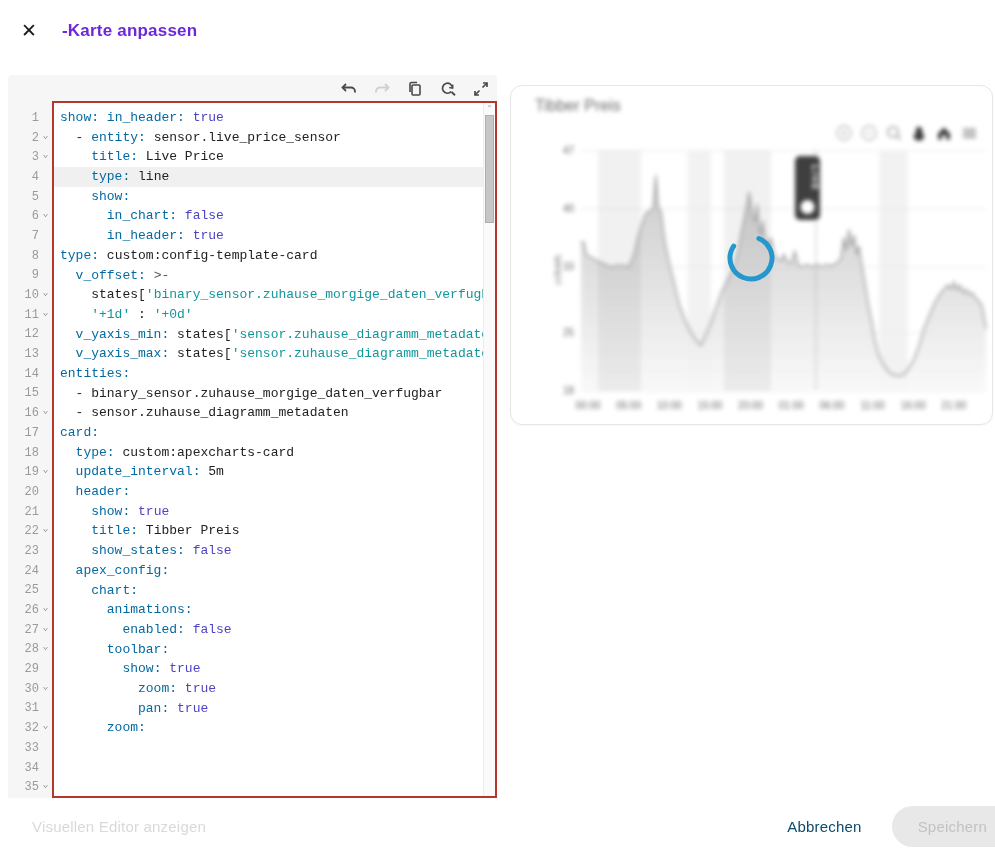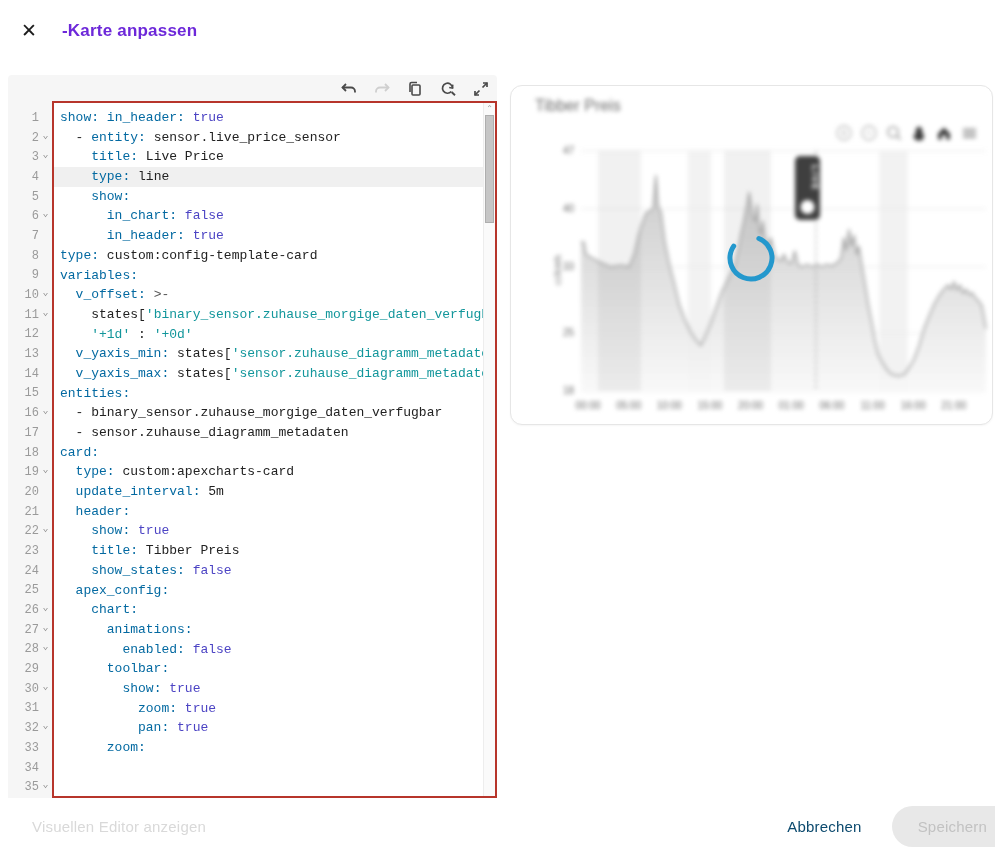--- a/index.html
+++ b/index.html
@@ -249,21 +249,20 @@
       <div class="code-wrap">
         <div class="code-col" id="code-lines">
             <div class="code-row"><span class="tk-k">show:</span><span class="tk-p"> </span><span class="tk-k">in_header:</span><span class="tk-p"> </span><span class="tk-b">true</span></div>
             <div class="code-row"><span class="tk-p">  - </span><span class="tk-k">entity:</span><span class="tk-p"> </span><span class="tk-v">sensor.live_price_sensor</span></div>
             <div class="code-row"><span class="tk-p">    </span><span class="tk-k">title:</span><span class="tk-p"> </span><span class="tk-v">Live Price</span></div>
             <div class="code-row hl"><span class="tk-p">    </span><span class="tk-k">type:</span><span class="tk-p"> </span><span class="tk-v">line</span></div>
             <div class="code-row"><span class="tk-p">    </span><span class="tk-k">show:</span></div>
             <div class="code-row"><span class="tk-p">      </span><span class="tk-k">in_chart:</span><span class="tk-p"> </span><span class="tk-b">false</span></div>
             <div class="code-row"><span class="tk-p">      </span><span class="tk-k">in_header:</span><span class="tk-p"> </span><span class="tk-b">true</span></div>
             <div class="code-row"><span class="tk-k">type:</span><span class="tk-p"> </span><span class="tk-v">custom:config-template-card</span></div>
-            <div class="code-row"><span class="tk-k">variables:</span></div>
             <div class="code-row"><span class="tk-p">  </span><span class="tk-k">v_offset:</span><span class="tk-p"> </span><span class="tk-o">&gt;-</span></div>
             <div class="code-row"><span class="tk-p">    </span><span class="tk-v">states[</span><span class="tk-s">'binary_sensor.zuhause_morgige_daten_verfugbar'</span></div>
             <div class="code-row"><span class="tk-p">    </span><span class="tk-s">'+1d'</span><span class="tk-p"> : </span><span class="tk-s">'+0d'</span></div>
             <div class="code-row"><span class="tk-p">  </span><span class="tk-k">v_yaxis_min:</span><span class="tk-p"> </span><span class="tk-v">states[</span><span class="tk-s">'sensor.zuhause_diagramm_metadaten'</span></div>
             <div class="code-row"><span class="tk-p">  </span><span class="tk-k">v_yaxis_max:</span><span class="tk-p"> </span><span class="tk-v">states[</span><span class="tk-s">'sensor.zuhause_diagramm_metadaten'</span></div>
             <div class="code-row"><span class="tk-k">entities:</span></div>
             <div class="code-row"><span class="tk-p">  - </span><span class="tk-v">binary_sensor.zuhause_morgige_daten_verfugbar</span></div>
             <div class="code-row"><span class="tk-p">  - </span><span class="tk-v">sensor.zuhause_diagramm_metadaten</span></div>
             <div class="code-row"><span class="tk-k">card:</span></div>
             <div class="code-row"><span class="tk-p">  </span><span class="tk-k">type:</span><span class="tk-p"> </span><span class="tk-v">custom:apexcharts-card</span></div>

